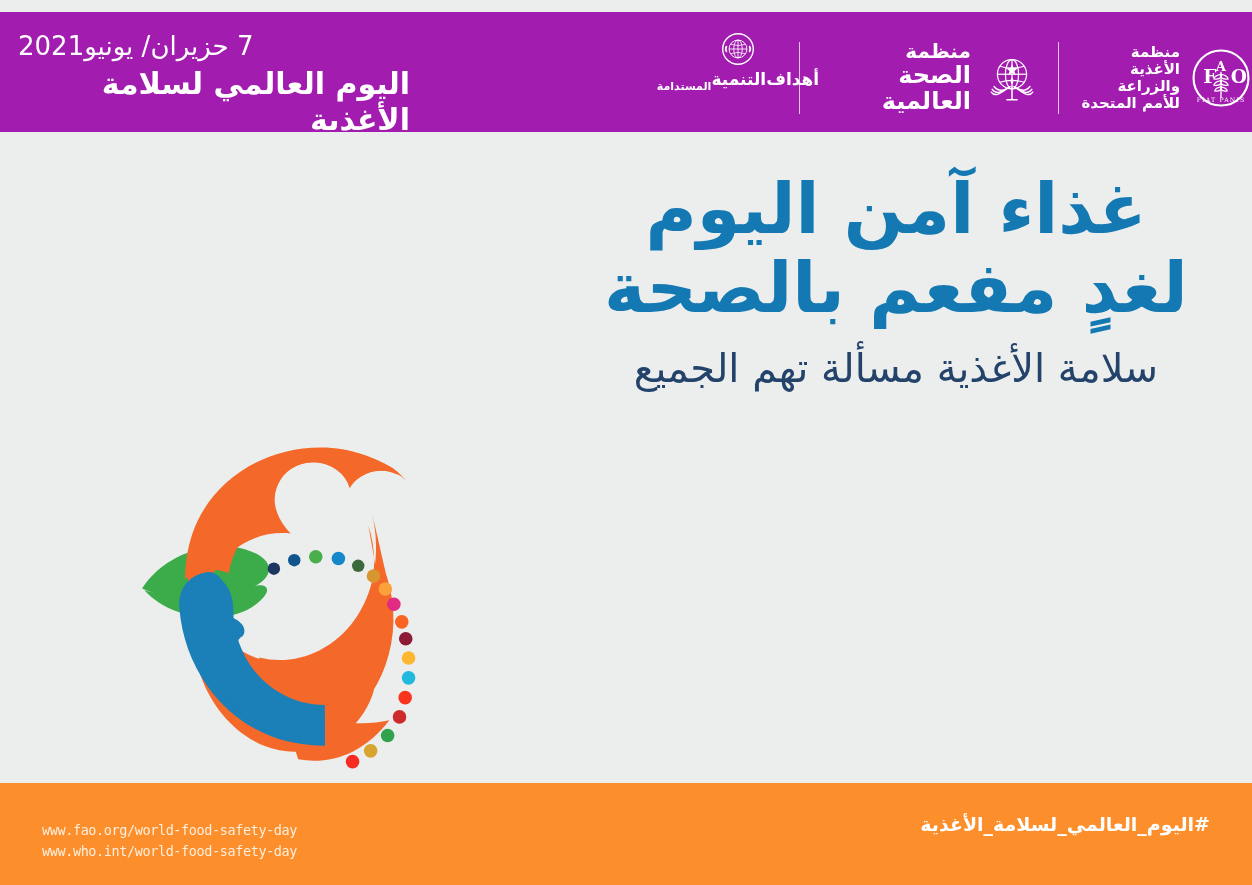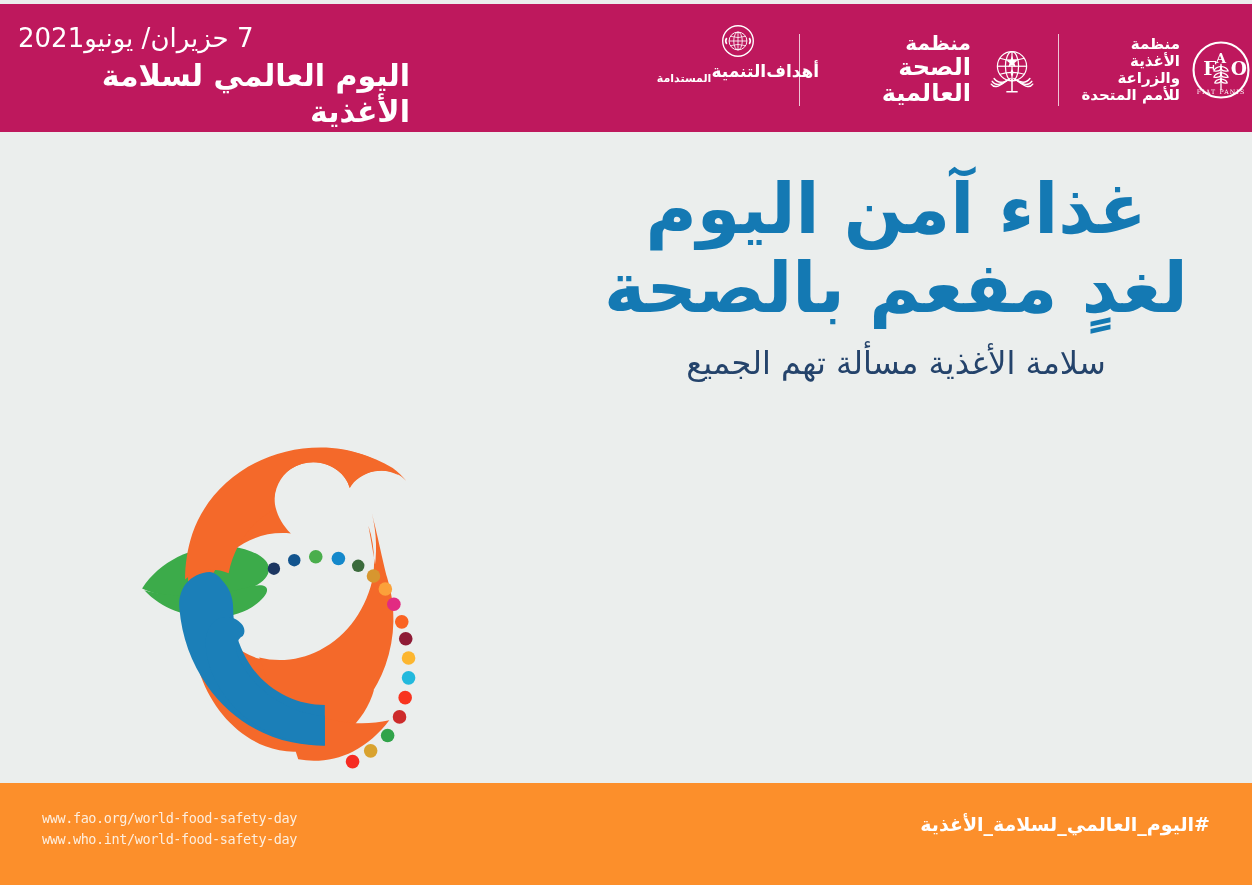--- a/index.html
+++ b/index.html
@@ -11,23 +11,23 @@
     overflow:hidden;
   }
   .banner{
     position:relative;
     width:1252px; height:885px;
     background:#ebeeed;
   }
 
   
   .header{
-    position:absolute; left:0; top:4px;
+    position:absolute; left:0; top:12px;
     width:1252px; height:132px;
-    background:#be185d;
+    background:#a21caf;
     display:flex; align-items:center;
   }
 
   
   .header-title-block{
     position:absolute; left:0; top:0;
     width:430px; height:132px;
     display:flex; flex-direction:column;
     align-items:flex-end; justify-content:center;
     padding-left:0; padding-right:20px;
@@ -114,40 +114,40 @@
     color:#1479b3;
     font-weight:bold;
     font-size:70px;
     line-height:1.13;
     letter-spacing:-1px;
   }
   .headline .ln{ display:block; }
   .subheadline{
     margin-top:16px;
     color:#24436b;
-    font-size:32px;
+    font-size:40px;
     font-weight:400;
     line-height:1.2;
     direction:rtl;
   }
 
   .logo-mark{
     position:absolute; left:34px; top:216px;
     width:490px; height:430px;
   }
   .logo-mark svg{ width:100%; height:100%; display:block; }
 
   
   .footer{
     position:absolute; left:0; top:783px;
     width:1252px; height:102px;
     background:#fc8f2b;
   }
   .footer-urls{
-    position:absolute; left:42px; top:25px;
+    position:absolute; left:42px; top:37px;
     direction:ltr; text-align:left;
     color:#fdeede;
     font-size:13.5px;
     line-height:1.55;
     font-family:"DejaVu Sans Mono","Liberation Mono",monospace;
     letter-spacing:-0.4px;
   }
   .footer-hashtag{
     position:absolute; right:42px; top:30px;
     direction:rtl;

